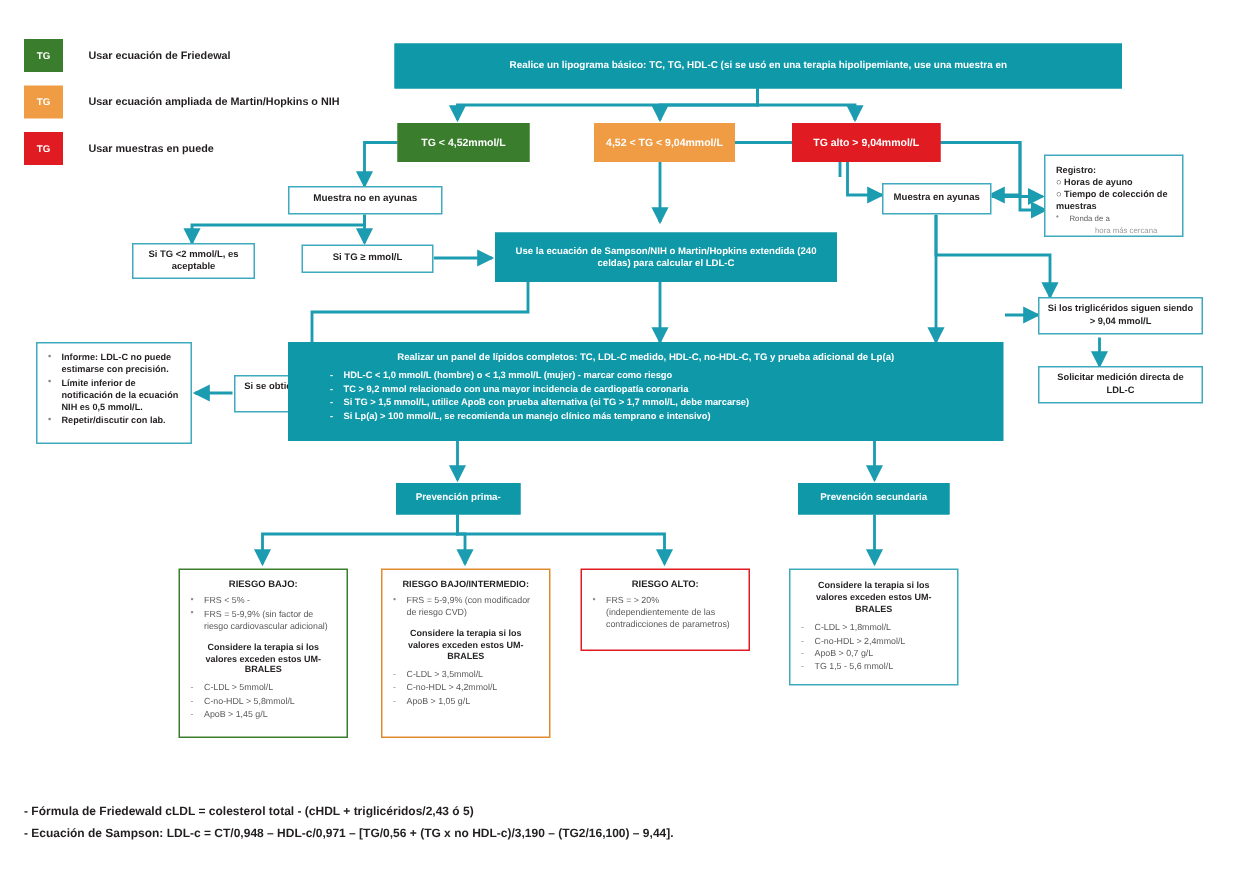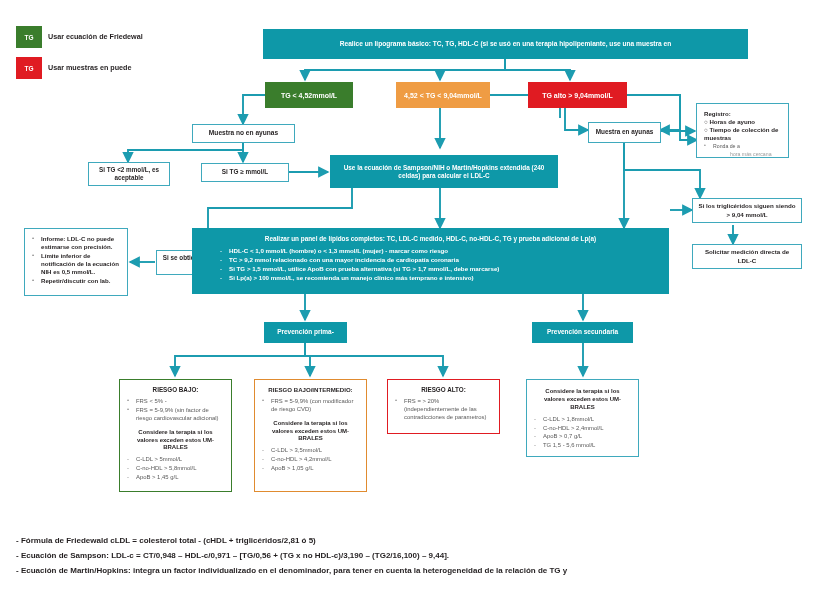--- a/index.html
+++ b/index.html
@@ -34,21 +34,21 @@
   .hd{text-align:center;font-weight:bold;color:#231f20;margin-bottom:4px;}
   ul.bul{list-style:none;margin:0;padding:0;}
   ul.bul li{position:relative;padding-left:9px;margin-bottom:1px;color:#5a5a5a;}
   ul.bul li:before{content:"\2022";position:absolute;left:0;top:-1px;color:#8a8a8a;}
   ul.dsh{list-style:none;margin:0;padding:0;}
   ul.dsh li{position:relative;padding-left:9px;margin-bottom:1px;color:#5a5a5a;}
   ul.dsh li:before{content:"-";position:absolute;left:0;top:0;color:#8a8a8a;}
   .mid{text-align:center;font-weight:bold;color:#231f20;margin:6px 0 4px;}
   .legend-sw{width:26px;height:22px;display:flex;align-items:center;justify-content:center;
     color:#fff;font-weight:bold;font-size:6.5px;}
-  .legend-row{display:flex;align-items:center;gap:6px;margin-bottom:9px;}
+  .legend-row{display:flex;align-items:center;gap:17px;margin-bottom:9px;}
   .legend-tx{font-size:7.2px;font-weight:bold;color:#231f20;line-height:1.3;}
   .footnotes{position:absolute;left:16px;top:534px;width:790px;font-size:8px;
     font-weight:bold;color:#231f20;line-height:1.85;}
   .bigpanel{background:#0e98a8;color:#fff;box-sizing:border-box;padding:7px 10px;}
   .bigpanel .t{font-weight:bold;font-size:6.4px;text-align:center;margin-bottom:5px;}
   .bigpanel ul{list-style:none;margin:0;padding:0 0 0 18px;}
   .bigpanel ul li{position:relative;padding-left:9px;font-size:6.2px;font-weight:bold;line-height:1.45;}
   .bigpanel ul li:before{content:"-";position:absolute;left:0;top:0;}
   .circ:before{content:"\25CB  ";}
 </style>
@@ -112,20 +112,26 @@
   </svg>
 
   <div class="node" style="left:16px;top:26px;width:230px;">
     <div class="legend-row">
       <div class="legend-sw" style="background:#3a7d2c">
           <span>TG</span>
         </div>
       <div class="legend-tx">Usar ecuación de Friedewal</div>
     </div>
     <div class="legend-row">
+      <div class="legend-sw" style="background:#ef9c44">
+          <span>TG</span>
+        </div>
+      <div class="legend-tx">Usar ecuación ampliada de Martin/Hopkins o NIH</div>
+    </div>
+    <div class="legend-row">
       <div class="legend-sw" style="background:#e01b22">
           <span>TG</span>
         </div>
       <div class="legend-tx">Usar muestras en puede</div>
     </div>
   </div>
 
   <div class="node teal-fill" style="left:263px;top:29px;width:485px;height:30px;font-size:6.6px;padding:0 10px;">Realice un lipograma básico: TC, TG, HDL-C (si se usó en una terapia hipolipemiante, use una muestra en</div>
 
   <div class="node green-fill" style="left:265px;top:82px;width:88px;height:26px;font-size:7px;">TG &lt; 4,52mmol/L</div>
@@ -215,18 +221,17 @@
     <div class="mid" style="font-size:6px;margin-top:2px;">Considere la terapia si los valores exceden estos UM-BRALES</div>
     <ul class="dsh">
       <li>C-LDL &gt; 1,8mmol/L</li>
       <li>C-no-HDL &gt; 2,4mmol/L</li>
       <li>ApoB &gt; 0,7 g/L</li>
       <li>TG 1,5 - 5,6 mmol/L</li>
     </ul>
   </div>
 
   <div class="footnotes">
-    <div>- Fórmula de Friedewald cLDL = colesterol total - (cHDL + triglicéridos/2,81 ó 5)</div>
+    <div>- Fórmula de Friedewald cLDL = colesterol total - (cHDL + triglicéridos/2,43 ó 5)</div>
     <div>- Ecuación de Sampson: LDL-c = CT/0,948 – HDL-c/0,971 – [TG/0,56 + (TG x no HDL-c)/3,190 – (TG2/16,100) – 9,44].</div>
-    <div>- Ecuación de Martin/Hopkins: integra un factor individualizado en el denominador, para tener en cuenta la heterogeneidad de la relación de TG y</div>
   </div>
 
 </div>
 
 </body></html>

